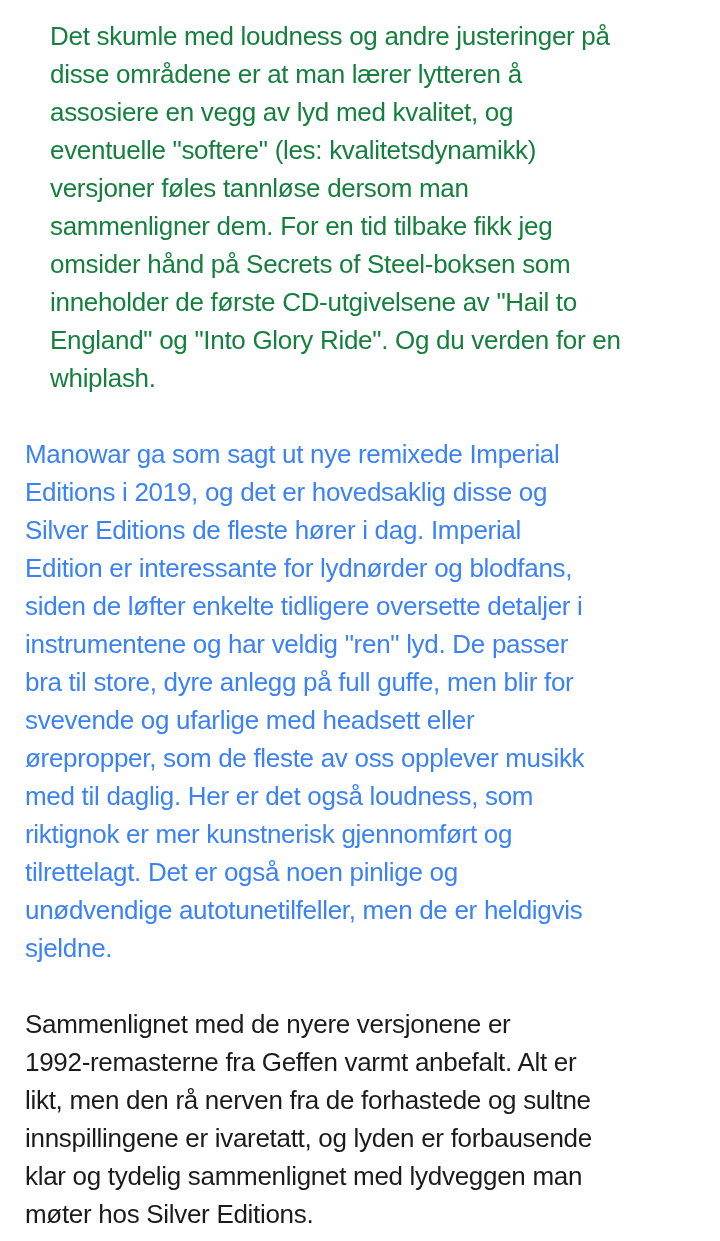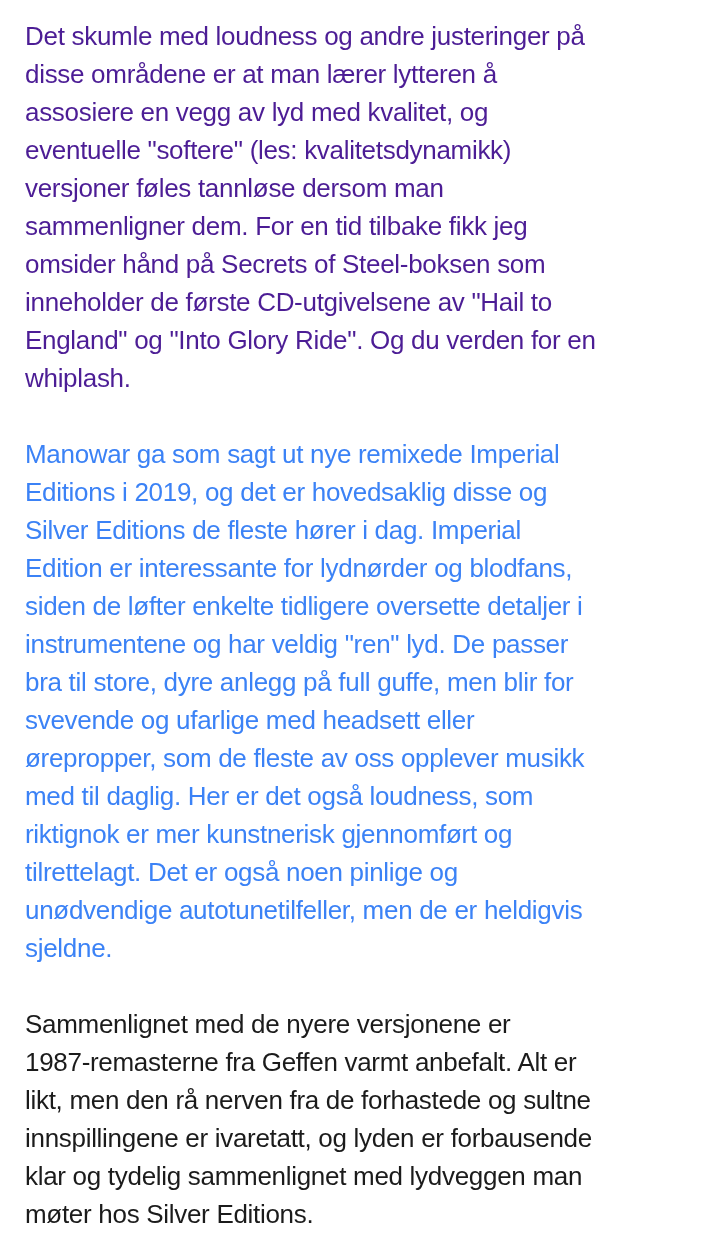--- a/index.html
+++ b/index.html
@@ -19,21 +19,21 @@
     font-size: 26px;
     line-height: 38px;
     letter-spacing: -0.3px;
     white-space: pre;
   }
 </style>
 </head>
 <body style="background: rgb(255, 255, 255);">
 
 <div class="page">
-  <p class="para" style="color: #4c1d95;">Det skumle med loudness og andre justeringer på
+  <p class="para" style="color: #15803d; margin-left: 25px;">Det skumle med loudness og andre justeringer på
 disse områdene er at man lærer lytteren å
 assosiere en vegg av lyd med kvalitet, og
 eventuelle "softere" (les: kvalitetsdynamikk)
 versjoner føles tannløse dersom man
 sammenligner dem. For en tid tilbake fikk jeg
 omsider hånd på Secrets of Steel-boksen som
 inneholder de første CD-utgivelsene av "Hail to
 England" og "Into Glory Ride". Og du verden for en
 whiplash.</p>
   <p class="para" style="color: #3b82f6;">Manowar ga som sagt ut nye remixede Imperial
@@ -44,18 +44,18 @@
 instrumentene og har veldig "ren" lyd. De passer
 bra til store, dyre anlegg på full guffe, men blir for
 svevende og ufarlige med headsett eller
 ørepropper, som de fleste av oss opplever musikk
 med til daglig. Her er det også loudness, som
 riktignok er mer kunstnerisk gjennomført og
 tilrettelagt. Det er også noen pinlige og
 unødvendige autotunetilfeller, men de er heldigvis
 sjeldne.</p>
   <p class="para" style="color: rgb(27, 27, 27);">Sammenlignet med de nyere versjonene er
-1987-remasterne fra Geffen varmt anbefalt. Alt er
+1992-remasterne fra Geffen varmt anbefalt. Alt er
 likt, men den rå nerven fra de forhastede og sultne
 innspillingene er ivaretatt, og lyden er forbausende
 klar og tydelig sammenlignet med lydveggen man
 møter hos Silver Editions.</p>
 </div>
 
 </body></html>

